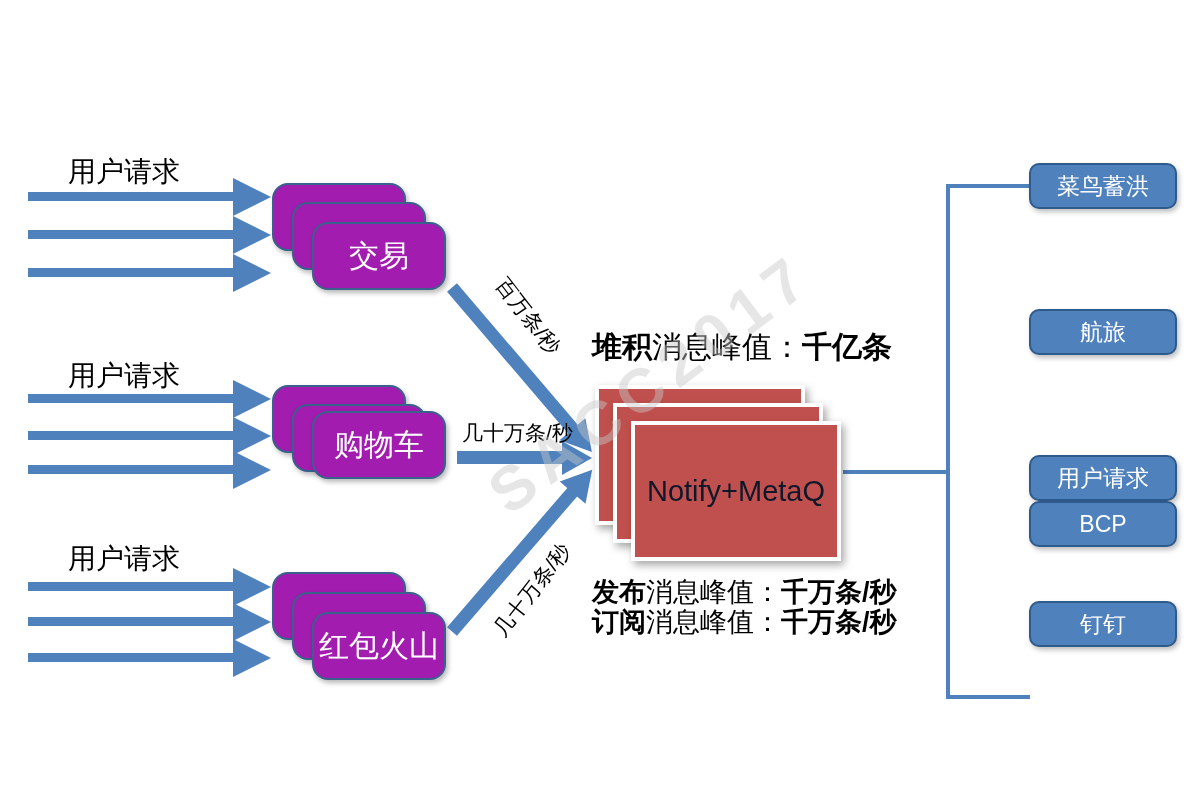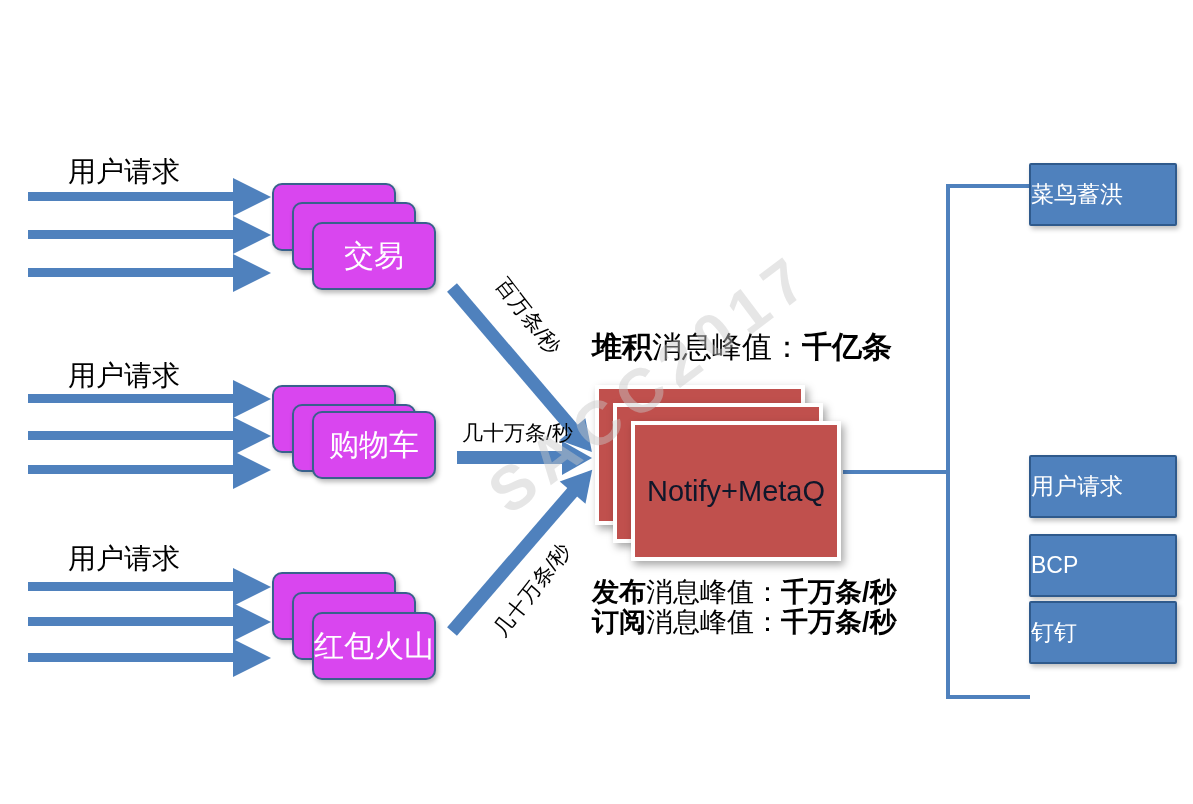--- a/index.html
+++ b/index.html
@@ -11,44 +11,44 @@
   .watermark{position:absolute;left:400px;top:348px;width:500px;height:70px;text-align:center;
              transform:rotate(-37deg);font-size:62px;font-weight:bold;letter-spacing:9px;
              color:rgba(200,200,200,0.45);z-index:60;pointer-events:none;}
 
   .src-label{position:absolute;left:68px;font-size:28px;}
 
   .req-shaft{position:absolute;left:28px;width:207px;height:9px;background:#4F81BD;}
   .req-head{position:absolute;left:233px;width:0;height:0;
             border-left:38px solid #4F81BD;border-top:19px solid transparent;border-bottom:19px solid transparent;}
 
-  .stack-box{position:absolute;width:124px;height:68px;background:#d946ef;border:2.5px solid #38618C;
-             border-radius:10px;box-shadow:2px 3px 5px rgba(0,0,0,0.28);box-sizing:border-box;}
+  .stack-box{position:absolute;width:134px;height:68px;background:#a21caf;border:2.5px solid #38618C;
+             border-radius:16px;box-shadow:2px 3px 5px rgba(0,0,0,0.28);box-sizing:border-box;}
   .stack-box.front{display:flex;align-items:center;justify-content:center;color:#fff;font-size:30px;}
 
   .flow-arrow{position:absolute;height:13px;transform-origin:0 50%;z-index:4;}
   .flow-shaft{position:absolute;left:0;top:0;height:13px;background:#4F81BD;}
   .flow-head{position:absolute;right:0;top:50%;transform:translateY(-50%);width:0;height:0;
              border-left:30px solid #4F81BD;border-top:17px solid transparent;border-bottom:17px solid transparent;}
 
   .rate{position:absolute;font-size:21px;z-index:6;}
 
   .hub-box{position:absolute;width:210px;height:140px;background:#C0504D;border:4px solid #ffffff;
            box-shadow:3px 4px 8px rgba(0,0,0,0.35);box-sizing:border-box;}
   .hub-box.front{display:flex;align-items:center;justify-content:center;color:#0f172a;font-size:29px;}
 
   .stat{position:absolute;font-size:27px;}
   .stat .b{font-weight:bold;}
   .stat-acc{font-size:30px;}
 
   .line{position:absolute;background:#4F81BD;}
 
-  .consumer{position:absolute;left:1029px;width:148px;height:63px;background:#4F81BD;
-            border:2.5px solid #2F5A8C;border-radius:2px;box-shadow:2px 3px 5px rgba(0,0,0,0.25);
-            box-sizing:border-box;display:flex;align-items:center;justify-content:flex-start;
+  .consumer{position:absolute;left:1029px;width:148px;height:46px;background:#4F81BD;
+            border:2.5px solid #2F5A8C;border-radius:10px;box-shadow:2px 3px 5px rgba(0,0,0,0.25);
+            box-sizing:border-box;display:flex;align-items:center;justify-content:center;
             color:#fff;font-size:23px;z-index:5;}
 
   .z10{z-index:10}.z11{z-index:11}.z12{z-index:12}
 </style>
 </head>
 <body>
 
 <div class="canvas">
 
 
@@ -125,24 +125,27 @@
   </div>
 
   <div class="line" style="left:843px;top:470px;width:107px;height:4px"></div>
   <div class="line" style="left:946px;top:184px;width:4px;height:515px"></div>
   <div class="line" style="left:950px;top:184px;width:80px;height:4px"></div>
   <div class="line" style="left:950px;top:695px;width:80px;height:4px"></div>
 
   <div class="consumer" style="top:163px">
     <span>菜鸟蓄洪</span>
     </div>
+  <div class="consumer" style="top:309px">
+    <span>航旅</span>
+    </div>
   <div class="consumer" style="top:455px">
     <span>用户请求</span>
     </div>
-  <div class="consumer" style="top:534px">
+  <div class="consumer" style="top:501px">
     <span>BCP</span>
     </div>
   <div class="consumer" style="top:601px">
     <span>钉钉</span>
     </div>
 
   <div class="watermark">SACC2017</div>
 
 </div>
 

